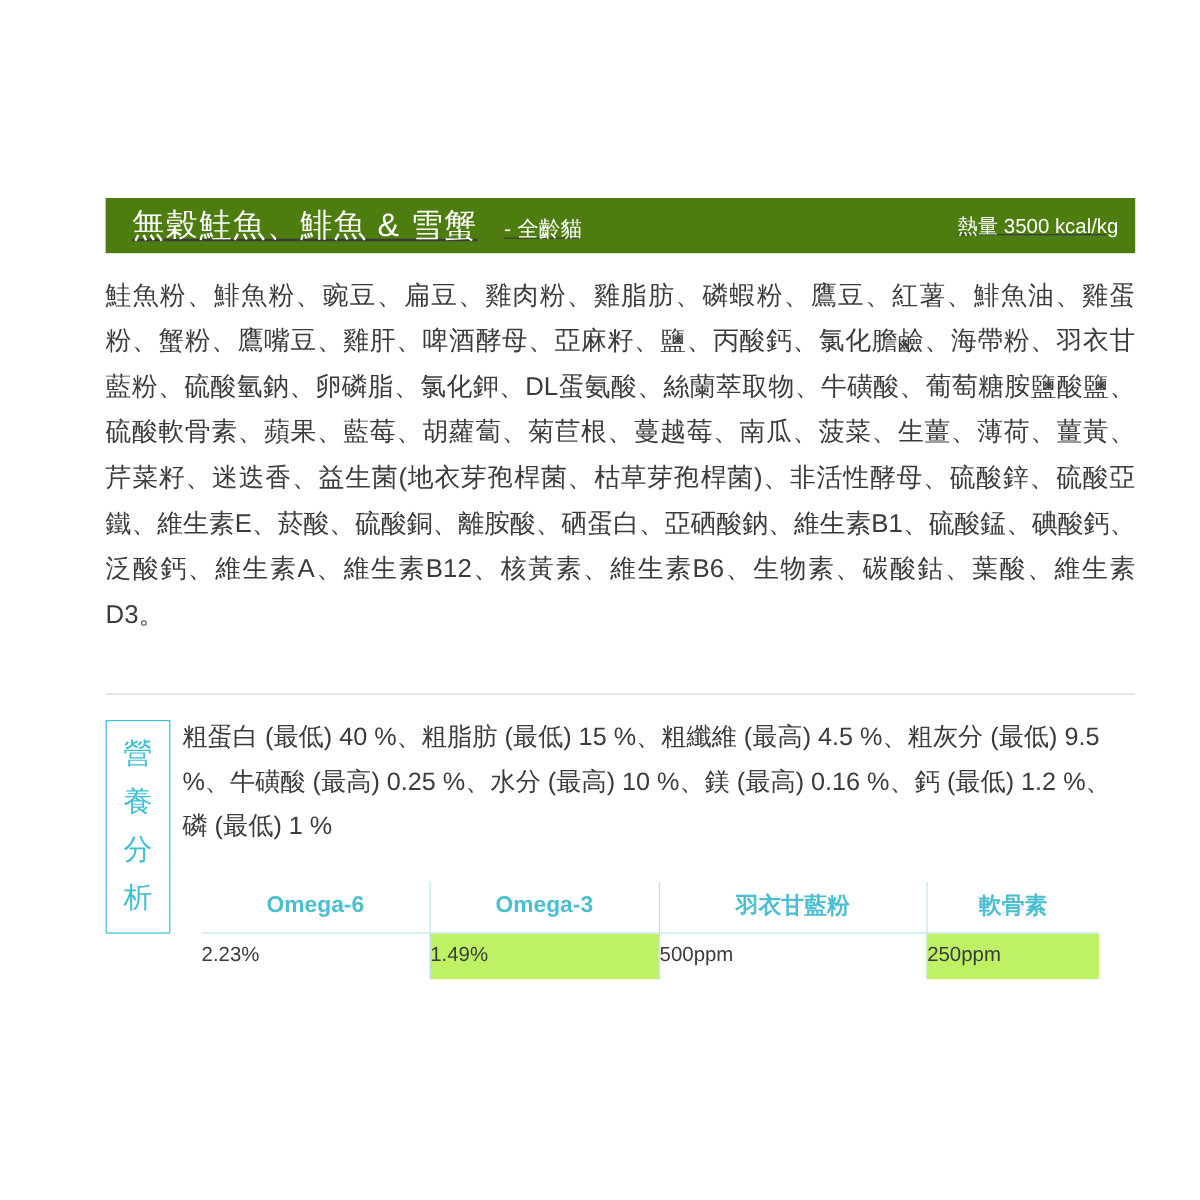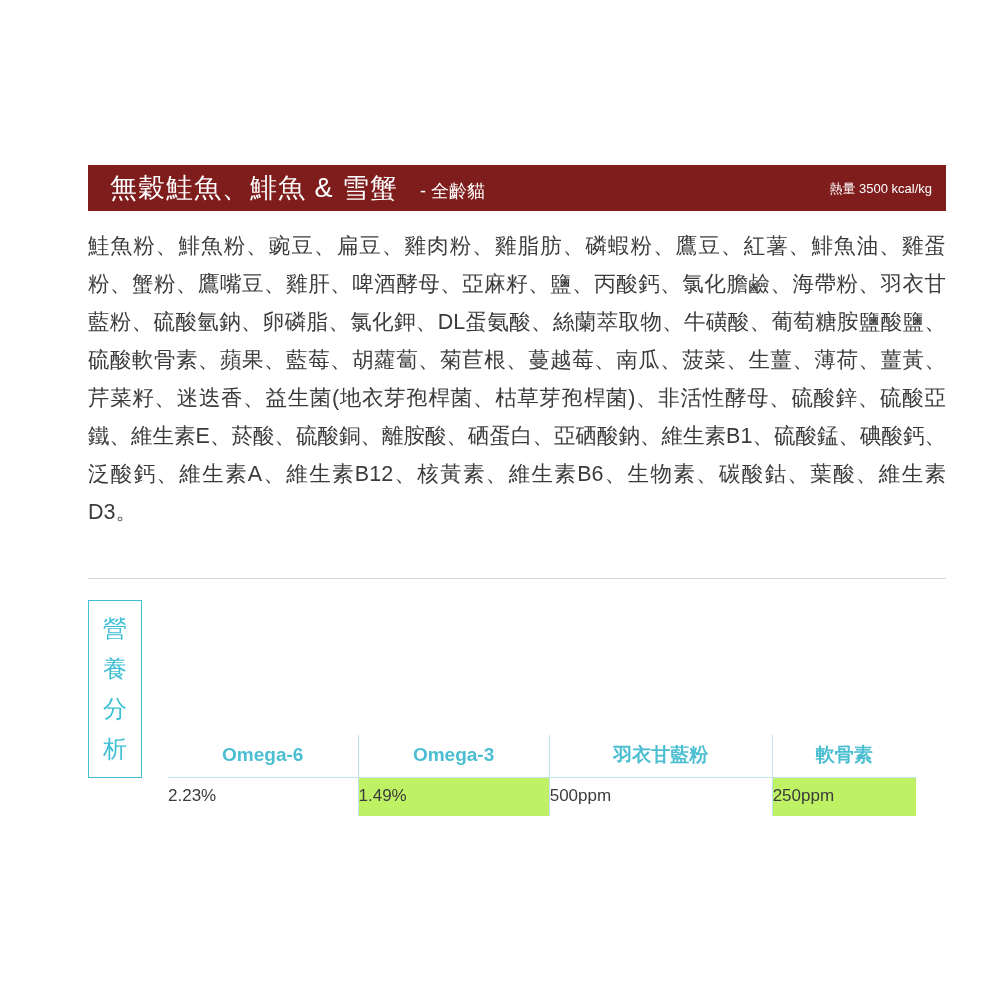--- a/index.html
+++ b/index.html
@@ -26,47 +26,48 @@
     padding: 0;
   }
 
   
   .header-band {
     position: absolute;
     left: 88px;
     top: 165px;
     width: 858px;
     height: 46px;
-    background: #7f1d1d;
+    background: #4d7c0f;
     display: flex;
     align-items: center;
     justify-content: space-between;
     box-sizing: border-box;
     padding: 0 14px 0 22px;
+    text-decoration: underline;
   }
   .header-title-wrap {
     display: flex;
     align-items: baseline;
     white-space: nowrap;
   }
   .header-title {
     color: #ffffff;
     font-size: 27px;
     letter-spacing: 1px;
     line-height: 1;
   }
   .header-sub {
     color: #ffffff;
     font-size: 18px;
     margin-left: 22px;
     line-height: 1;
   }
   .header-kcal {
     color: #ffffff;
-    font-size: 13px;
+    font-size: 17px;
     line-height: 1;
     white-space: nowrap;
   }
 
   
   .ingredients {
     position: absolute;
     left: 88px;
     top: 227px;
     width: 858px;
@@ -165,20 +166,21 @@
 
   <div class="divider"></div>
 
   <div class="nutrition-label">
     <span>營</span>
     <span>養</span>
     <span>分</span>
     <span>析</span>
   </div>
 
+  <div class="nutrition-text">粗蛋白 (最低) 40 %、粗脂肪 (最低) 15 %、粗纖維 (最高) 4.5 %、粗灰分 (最低) 9.5 %、牛磺酸 (最高) 0.25 %、水分 (最高) 10 %、鎂 (最高) 0.16 %、鈣 (最低) 1.2 %、磷 (最低) 1 %</div>
 
   <table class="mini-table">
     <thead>
       <tr>
         <th>Omega-6</th>
         <th>Omega-3</th>
         <th>羽衣甘藍粉</th>
         <th>軟骨素</th>
       </tr>
     </thead>

